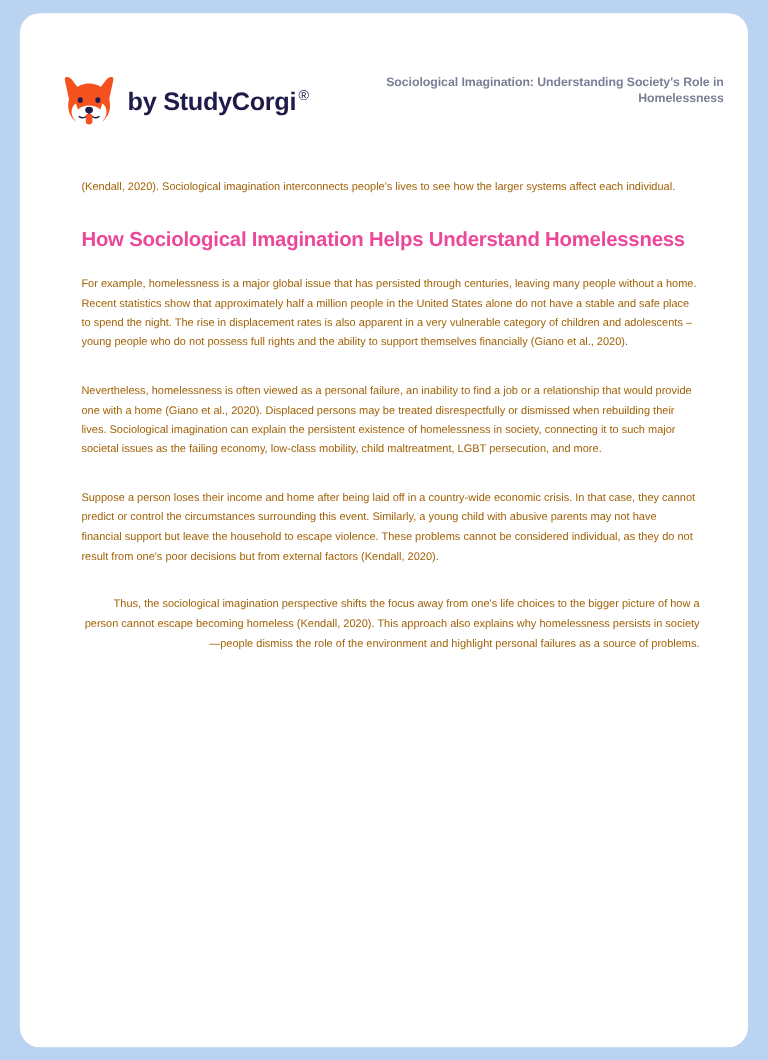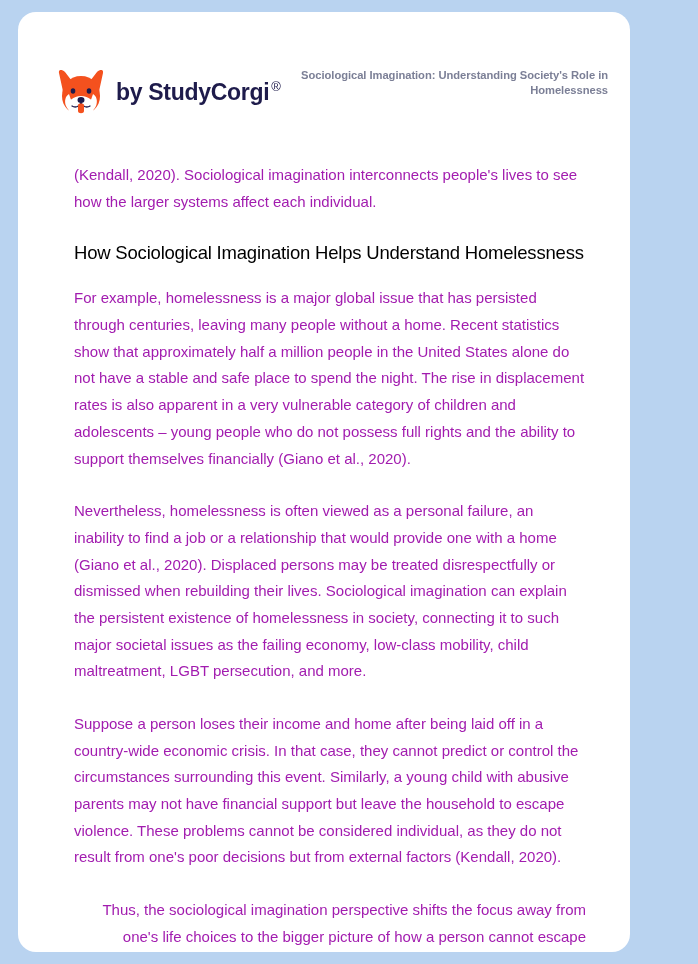--- a/index.html
+++ b/index.html
@@ -10,21 +10,21 @@
     width: 698px;
     height: 964px;
     background: #b9d3f0;
     font-family: "Liberation Sans", sans-serif;
     overflow: hidden;
   }
   .page-card {
     position: absolute;
     left: 18px;
     top: 12px;
-    width: 612px;
+    width: 662px;
     height: 940px;
     background: #ffffff;
     border-radius: 18px;
     box-sizing: border-box;
     overflow: hidden;
   }
   
   .doc-header {
     display: flex;
     align-items: flex-start;
@@ -78,32 +78,32 @@
     margin-top: 7px;
     word-break: break-word;
   }
   
   .doc-body {
     padding: 46px 44px 0 56px;
     box-sizing: border-box;
   }
   .doc-body p {
     margin: 0 0 26px 0;
-    font-size: 15px;
+    font-size: 10px;
     line-height: 1.78;
-    color: #a21caf;
+    color: #a16207;
   }
   .doc-body p:last-child {
     margin-bottom: 0;
     text-align: right;
   }
   .section-heading {
     font-size: 18.5px;
-    font-weight: normal;
-    color: #000000;
+    font-weight: bold;
+    color: #ec4899;
     margin: 0 0 20px 0;
     line-height: 1.3;
     letter-spacing: -0.2px;
   }
 </style>
 </head>
 <body>
 
 <div class="page-card">
 

